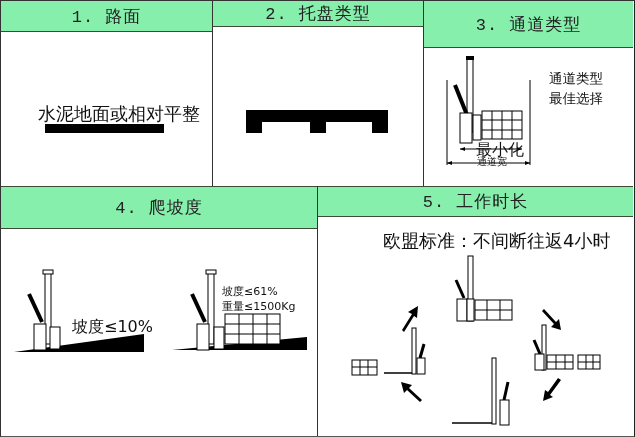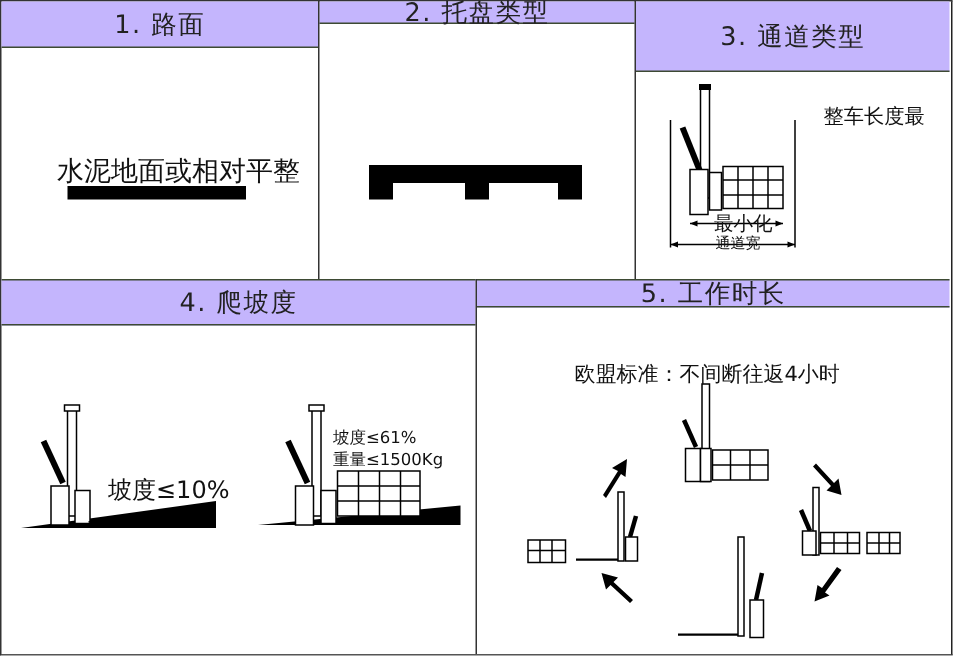--- a/index.html
+++ b/index.html
@@ -1,44 +1,44 @@
 <!DOCTYPE html>
 <html><head>
 <meta charset="utf-8">
 <style>
   html,body{margin:0;padding:0;background:#fff;}
   body{width:635px;height:437px;position:relative;overflow:hidden;font-family:"DejaVu Sans","Liberation Sans",sans-serif;color:#111;}
   .frame{position:absolute;left:0;top:0;width:633px;height:435px;border:1px solid #333;border-right:2px solid #222;border-bottom:2px solid #555;}
-  .hdr{position:absolute;background:#c4b5fd;border-bottom:1px solid #3d4a33;border-top:1px solid #3d4a33;display:flex;align-items:center;justify-content:center;font-size:17px;letter-spacing:1px;color:#222;box-sizing:border-box;}
+  .hdr{position:absolute;background:#86efac;border-bottom:1px solid #3d4a33;border-top:1px solid #3d4a33;display:flex;align-items:center;justify-content:center;font-size:17px;letter-spacing:1px;color:#222;box-sizing:border-box;font-family:Liberation Mono, monospace;}
   .vline{position:absolute;width:1px;background:#333;}
   .t{position:absolute;white-space:nowrap;}
   svg{position:absolute;overflow:visible;}
 </style>
 </head>
 <body>
 
 <div class="frame"></div>
 
 <div class="hdr" style="left:1px;top:1px;width:211px;height:31px;border-top:none;">
     <span>1.  路面</span>
   </div>
-<div class="hdr" style="left:213px;top:1px;width:210px;height:15px;border-top:none;">
+<div class="hdr" style="left:213px;top:1px;width:210px;height:26px;border-top:none;">
     <span>2.  托盘类型</span>
   </div>
 <div class="hdr" style="left:424px;top:1px;width:209px;height:47px;border-top:none;">
     <span>3.  通道类型</span>
   </div>
 
 <div class="vline" style="left:212px;top:0;height:187px;"></div>
 <div class="vline" style="left:423px;top:0;height:187px;"></div>
 
-<div class="hdr" style="left:1px;top:186px;width:316px;height:31px;">
+<div class="hdr" style="left:1px;top:186px;width:316px;height:43px;">
     <span>4.  爬坡度</span>
   </div>
-<div class="hdr" style="left:318px;top:186px;width:315px;height:19px;">
+<div class="hdr" style="left:318px;top:186px;width:315px;height:31px;">
     <span>5.  工作时长</span>
   </div>
 <div class="vline" style="left:317px;top:186px;height:250px;"></div>
 
 <div class="t" style="left:38px;top:102px;font-family:'DejaVu Serif',serif;font-size:18px;">水泥地面或相对平整</div>
 <div style="position:absolute;left:45px;top:124px;width:119px;height:9px;background:#000;"></div>
 
 <svg width="150" height="30" style="left:246px;top:110px;">
   <path d="M0 0 H142 V23 H126 V12 H80 V23 H64 V12 H16 V23 H0 Z" fill="#000"></path>
 </svg>
@@ -55,24 +55,25 @@
   <line x1="37" y1="65" x2="77" y2="65" stroke="#000"></line>
     <line x1="37" y1="75" x2="77" y2="75" stroke="#000"></line>
   <line x1="47" y1="56" x2="47" y2="84" stroke="#000"></line>
     <line x1="57" y1="56" x2="57" y2="84" stroke="#000"></line>
     <line x1="67" y1="56" x2="67" y2="84" stroke="#000"></line>
   <line x1="15" y1="94" x2="77" y2="94" stroke="#000"></line>
   <path d="M15 94 l5 -2 v4 z M77 94 l-5 -2 v4 z" fill="#000"></path>
   <line x1="2" y1="108" x2="85" y2="108" stroke="#000"></line>
   <path d="M2 108 l5 -2 v4 z M85 108 l-5 -2 v4 z" fill="#000"></path>
 </svg>
-<div class="t" style="left:476px;top:140px;font-size:13px;font-family:Liberation Mono, monospace;">最小化</div>
+<div class="t" style="left:476px;top:140px;font-size:16px;font-family:Liberation Mono, monospace;">最小化</div>
 <div class="t" style="left:477px;top:155px;font-size:10px;font-family:Liberation Serif, serif;">通道宽</div>
 <div style="position:absolute;left:549px;top:68px;font-size:13.5px;line-height:20px;">
-  <div>整车长度最</div>
+  <div>通道类型</div>
+  <div>最佳选择</div>
 </div>
 
 <svg width="140" height="100" style="left:14px;top:272px;">
   <path d="M0 80 L130 62 L130 80 Z" fill="#000"></path>
   <rect x="31" y="0" width="6" height="72" fill="#fff" stroke="#000"></rect>
   <rect x="29" y="-2" width="10" height="4" fill="#fff" stroke="#000"></rect>
   <path d="M15 22 L28 50" stroke="#000" stroke-width="4"></path>
   <rect x="20" y="52" width="12" height="26" fill="#fff" stroke="#000"></rect>
   <rect x="36" y="55" width="10" height="22" fill="#fff" stroke="#000"></rect>
   <path d="M45 76 L102 68" stroke="#000"></path>
@@ -91,21 +92,21 @@
     <line x1="53" y1="62" x2="108" y2="62" stroke="#000"></line>
   <line x1="67" y1="42" x2="67" y2="72" stroke="#000"></line>
     <line x1="81" y1="42" x2="81" y2="72" stroke="#000"></line>
     <line x1="95" y1="42" x2="95" y2="72" stroke="#000"></line>
 </svg>
 <div style="position:absolute;left:222px;top:284px;font-size:11px;line-height:15px;">
   <div>坡度≤61%</div>
   <div>重量≤1500Kg</div>
 </div>
 
-<div class="t" style="left:383px;top:229px;font-size:14px;margin-top:12px;">欧盟标准：不间断往返4小时</div>
+<div class="t" style="left:383px;top:229px;font-size:18px;">欧盟标准：不间断往返4小时</div>
 <svg width="295" height="185" style="left:340px;top:250px;">
 
   <rect x="128" y="6" width="5" height="65" fill="#fff" stroke="#000"></rect>
   <path d="M116 30 L124 48" stroke="#000" stroke-width="3"></path>
   <rect x="117" y="49" width="10" height="22" fill="#fff" stroke="#000"></rect>
   <rect x="127" y="49" width="7" height="22" fill="#fff" stroke="#000"></rect>
   <rect x="135" y="50" width="37" height="20" fill="#fff" stroke="#000"></rect>
   <line x1="135" y1="60" x2="172" y2="60" stroke="#000"></line>
     <line x1="147" y1="50" x2="147" y2="70" stroke="#000"></line>
     <line x1="160" y1="50" x2="160" y2="70" stroke="#000"></line>

